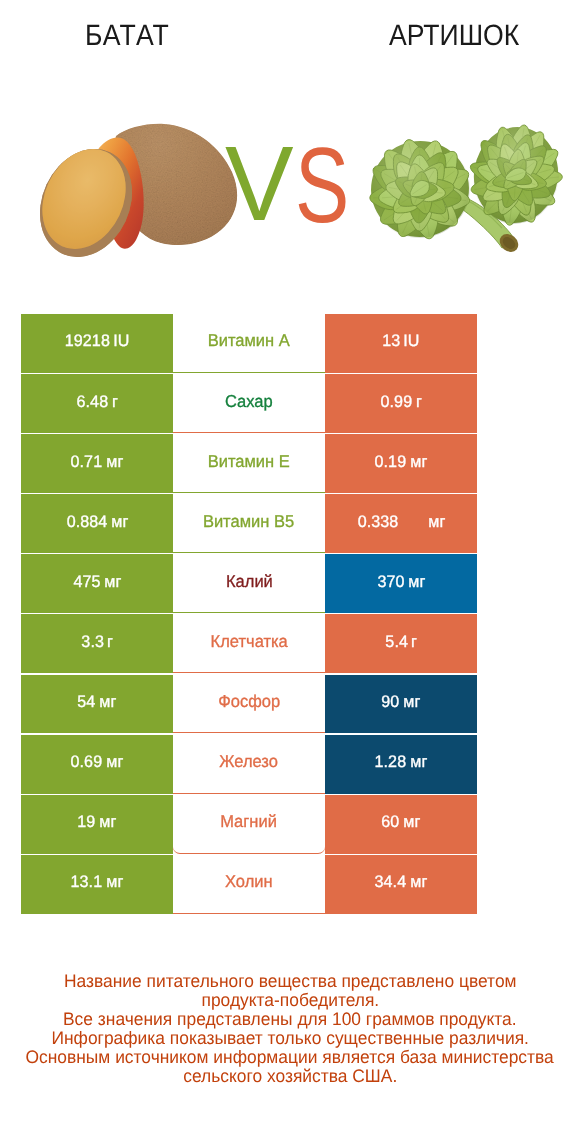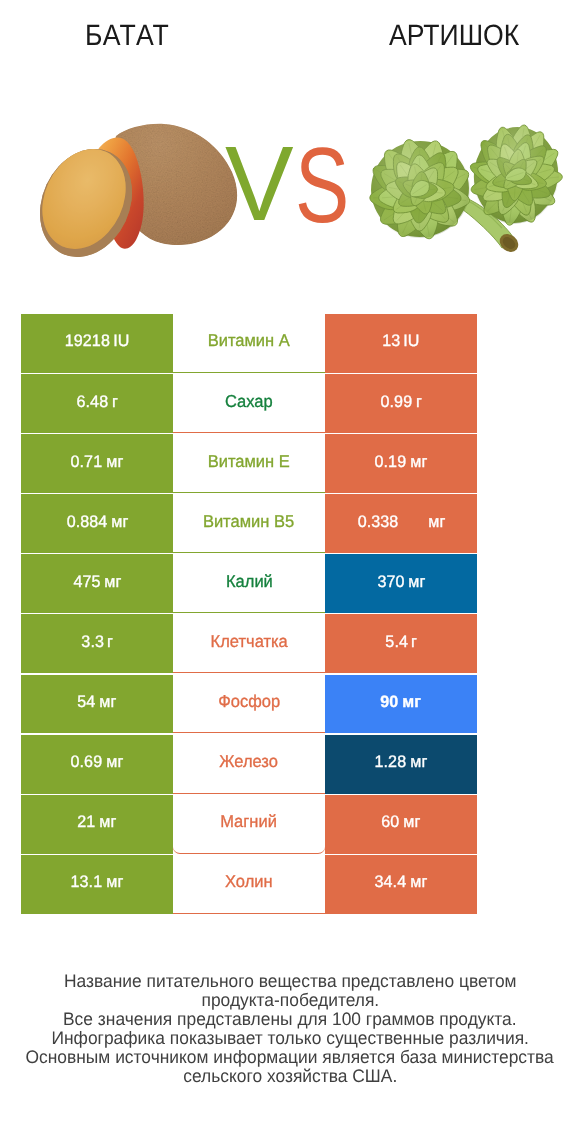--- a/index.html
+++ b/index.html
@@ -14,21 +14,21 @@
 #vs-s{left:295px;top:134px;color:#e0643f;font-size:107px;transform:scaleX(0.76);transform-origin:left center;}
 .table{position:absolute;left:21px;top:314px;width:537px;}
 .row{display:flex;height:58.86px;margin-bottom:1.24px;}
 .cell{display:flex;align-items:center;justify-content:center;width:152px;box-sizing:border-box;font-size:16.6px;font-weight:400;padding-bottom:4px;}
 .cell.side{color:#fff;letter-spacing:.1px;}
 
 .cell.side>span{-webkit-text-stroke:0.36px #fff;display:inline-block;transform:scaleX(0.97);}
 .unit{margin-left:0.18em;}
 .cell.mid{background:#fff;box-sizing:border-box;font-size:17.2px;font-weight:400;}
   .cell.mid>span{display:inline-block;transform:scaleX(0.96);-webkit-text-stroke:0.32px currentColor;}
-.footer{position:absolute;left:0;top:972px;width:580px;text-align:center;font-size:18.1px;color:#404040;line-height:19px;}
+.footer{position:absolute;left:0;top:972px;width:580px;text-align:center;font-size:18.1px;color:#c2410c;line-height:19px;}
 .footer>div{display:block;}
 .footer>div>span{display:inline-block;transform:scaleX(0.962);}
 </style>
 </head>
 <body>
 
 <div class="page">
 
   <div class="title" id="title-left">БАТАТ</div>
   <div class="title" id="title-right">АРТИШОК</div>
@@ -512,21 +512,21 @@
         <div class="cell side" style="background: rgb(224, 108, 71); gap: 26px;">
           <span>0.338</span>
           <span class="unit">мг</span>
         </div>
       </div>
       <div class="row">
         <div class="cell side" style="background: rgb(130, 166, 47);">
           <span>475</span>
           <span class="unit">мг</span>
         </div>
-        <div class="cell mid" style="color: #15803d; border-bottom: 1px solid rgb(130, 166, 47); text-align: right;">
+        <div class="cell mid" style="color: #7f1d1d; border-bottom: 1px solid rgb(130, 166, 47); text-align: right;">
           <span>Калий</span>
         </div>
         <div class="cell side" style="background: #0369a1;">
           <span>370</span>
           <span class="unit">мг</span>
         </div>
       </div>
       <div class="row">
         <div class="cell side" style="background: rgb(130, 166, 47);">
           <span>3.3</span>
@@ -541,41 +541,41 @@
         </div>
       </div>
       <div class="row">
         <div class="cell side" style="background: rgb(130, 166, 47);">
           <span>54</span>
           <span class="unit">мг</span>
         </div>
         <div class="cell mid" style="color: rgb(224, 108, 71); border-bottom: 1px solid rgb(224, 108, 71);">
           <span>Фосфор</span>
         </div>
-        <div class="cell side" style="background: #3b82f6; font-weight: bold;">
+        <div class="cell side" style="background: #0c4a6e;">
           <span>90</span>
           <span class="unit">мг</span>
         </div>
       </div>
       <div class="row">
         <div class="cell side" style="background: rgb(130, 166, 47);">
           <span>0.69</span>
           <span class="unit">мг</span>
         </div>
         <div class="cell mid" style="color: rgb(224, 108, 71); border-bottom: 1px solid rgb(224, 108, 71);">
           <span>Железо</span>
         </div>
         <div class="cell side" style="background: #0c4a6e;">
           <span>1.28</span>
           <span class="unit">мг</span>
         </div>
       </div>
       <div class="row">
         <div class="cell side" style="background: rgb(130, 166, 47);">
-          <span>21</span>
+          <span>19</span>
           <span class="unit">мг</span>
         </div>
         <div class="cell mid" style="color: rgb(224, 108, 71); border-bottom: 1px solid rgb(224, 108, 71); border-radius: 7px;">
           <span>Магний</span>
         </div>
         <div class="cell side" style="background: rgb(224, 108, 71);">
           <span>60</span>
           <span class="unit">мг</span>
         </div>
       </div>

